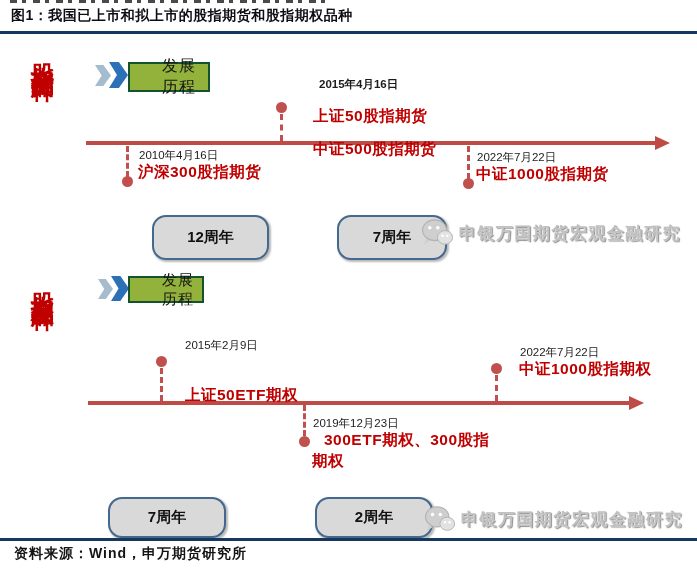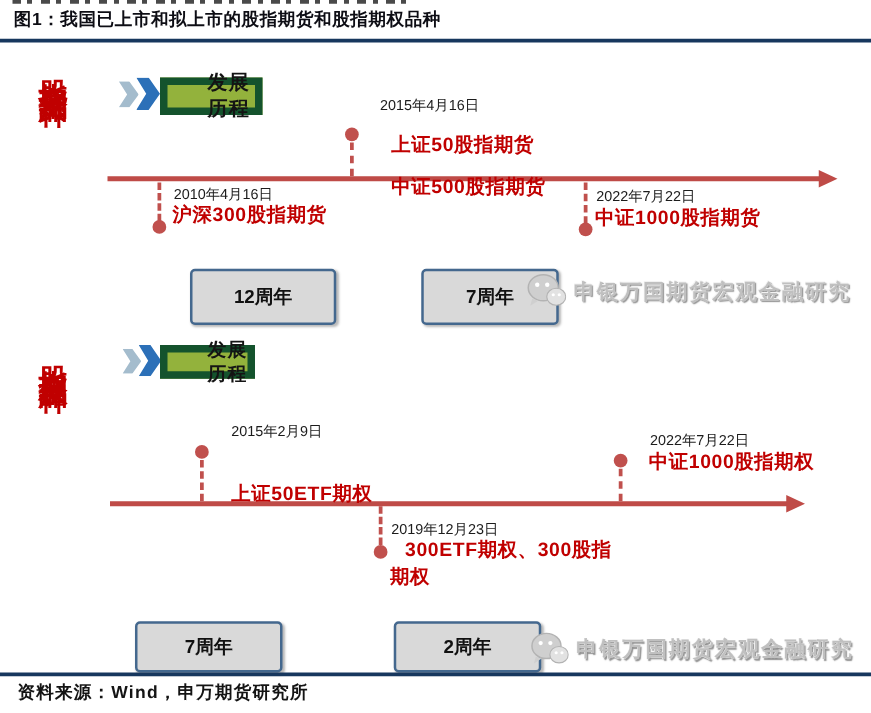--- a/index.html
+++ b/index.html
@@ -11,33 +11,33 @@
     opacity:.85; }
 
   .fig-title { position:absolute; left:11px; top:7px; font-size:14px; font-weight:bold; color:#0d0d14; letter-spacing:.5px; }
   .navy-rule { position:absolute; left:0; width:697px; height:2.5px; background:#17375e; }
 
   .side-label { position:absolute; left:31px; writing-mode:vertical-rl; text-orientation:upright;
     font-size:23px; font-weight:bold; color:#c00000; letter-spacing:3px; line-height:1; }
 
   .chev { position:absolute; }
   .chev-shape { width:100%; height:100%; clip-path:polygon(0% 0%, 52% 0%, 100% 50%, 52% 100%, 0% 100%, 42% 50%); }
-  .stage-badge { position:absolute; background:#93b23c; border:6px solid #14532d; color:#141414;
-    font-weight:bold; display:flex; align-items:center; justify-content:center; letter-spacing:1px;padding-left:32px; }
+  .stage-badge { position:absolute; background:#93b23c; border:2px solid #14532d; color:#141414;
+    font-weight:normal; display:flex; align-items:center; justify-content:center; letter-spacing:1px;padding-left:32px; }
 
   .tl-bar { position:absolute; height:3.5px; background:#bf4b47; }
   .tl-arrow { position:absolute; width:0; height:0; border-top:7px solid transparent; border-bottom:7px solid transparent; border-left:15px solid #bf4b47; }
 
   .stem { position:absolute; width:0; border-left:3px dashed #c0504d; }
   .dot { position:absolute; width:11px; height:11px; border-radius:50%; background:#c0504d; }
 
   .ev-date { position:absolute; font-size:11.5px; color:#1c1c1c; white-space:nowrap; }
   .ev-label { position:absolute; font-size:15.5px; font-weight:bold; color:#c00000; white-space:nowrap; letter-spacing:.5px; }
 
-  .annv-box { position:absolute; background:#d9d9d9; border:2px solid #44688e; border-radius:4px;
+  .annv-box { position:absolute; background:#d9d9d9; border:2px solid #44688e; border-radius:14px;
     box-shadow:1.5px 1.5px 2px rgba(0,0,0,.28); display:flex; align-items:center; justify-content:center;
     font-size:15px; font-weight:bold; color:#111; }
 
   .wm { position:absolute; display:flex; align-items:center; gap:6px; }
   .wm-text { font-size:17px; font-weight:bold; color:#c0c0c0; letter-spacing:1.5px; white-space:nowrap;
     text-shadow:-0.5px -0.5px 0 #f2f2f2, 1px 1px 1px #8f8f8f; }
 
   .src-note { position:absolute; left:14px; top:545px; font-size:14px; font-weight:bold; color:#141414; letter-spacing:1px; }
 </style>
 </head>
@@ -63,21 +63,21 @@
   <div class="tl-bar" style="left:86px; top:141px; width:571px;"></div>
   <div class="tl-arrow" style="left:655px; top:136px;"></div>
 
   <div class="stem" style="left:126px; top:146px; height:31px;"></div>
   <div class="dot" style="left:122px; top:176px;"></div>
   <div class="ev-date" style="left:139px; top:148px;">2010年4月16日</div>
   <div class="ev-label" style="left:138px; top:162px;">沪深300股指期货</div>
 
   <div class="dot" style="left:276px; top:102px;"></div>
   <div class="stem" style="left:280px; top:114px; height:27px;"></div>
-  <div class="ev-date" style="left:304px; top:77px;">2015年4月16日</div>
+  <div class="ev-date" style="left:319px; top:77px;font-weight:bold;">2015年4月16日</div>
   <div class="ev-label" style="left:313px; top:91px;margin-top:15px;">上证50股指期货</div>
   <div class="ev-label" style="left:313px; top:111px;margin-top:28px;">中证500股指期货</div>
 
   <div class="stem" style="left:467px; top:146px; height:33px;"></div>
   <div class="dot" style="left:463px; top:178px;"></div>
   <div class="ev-date" style="left:477px; top:150px;">2022年7月22日</div>
   <div class="ev-label" style="left:476px; top:164px;">中证1000股指期货</div>
 
   <div class="annv-box" style="left:152px; top:215px; width:117px; height:45px;">12周年</div>
   <div class="annv-box" style="left:337px; top:215px; width:110px; height:45px;">7周年</div>

